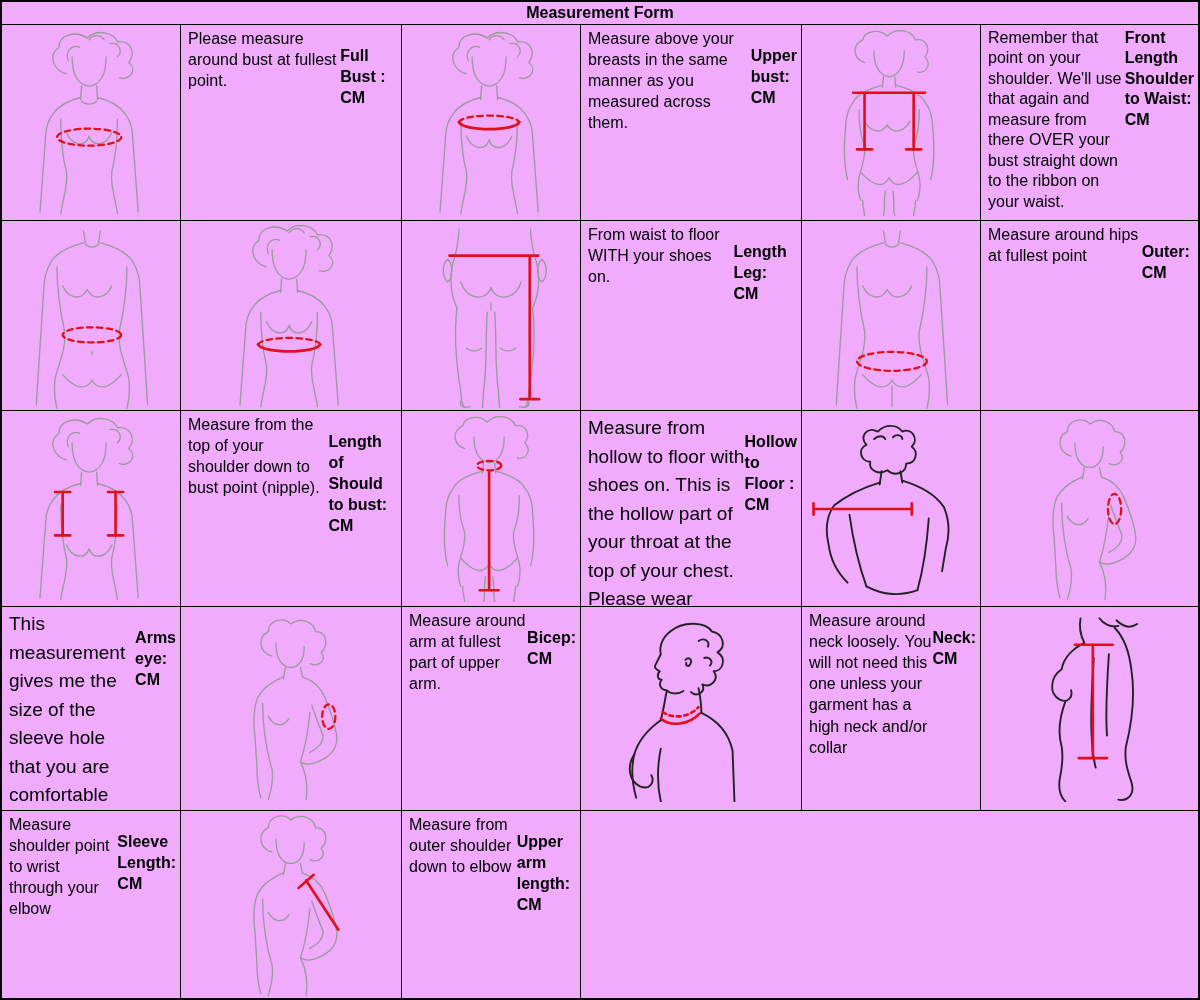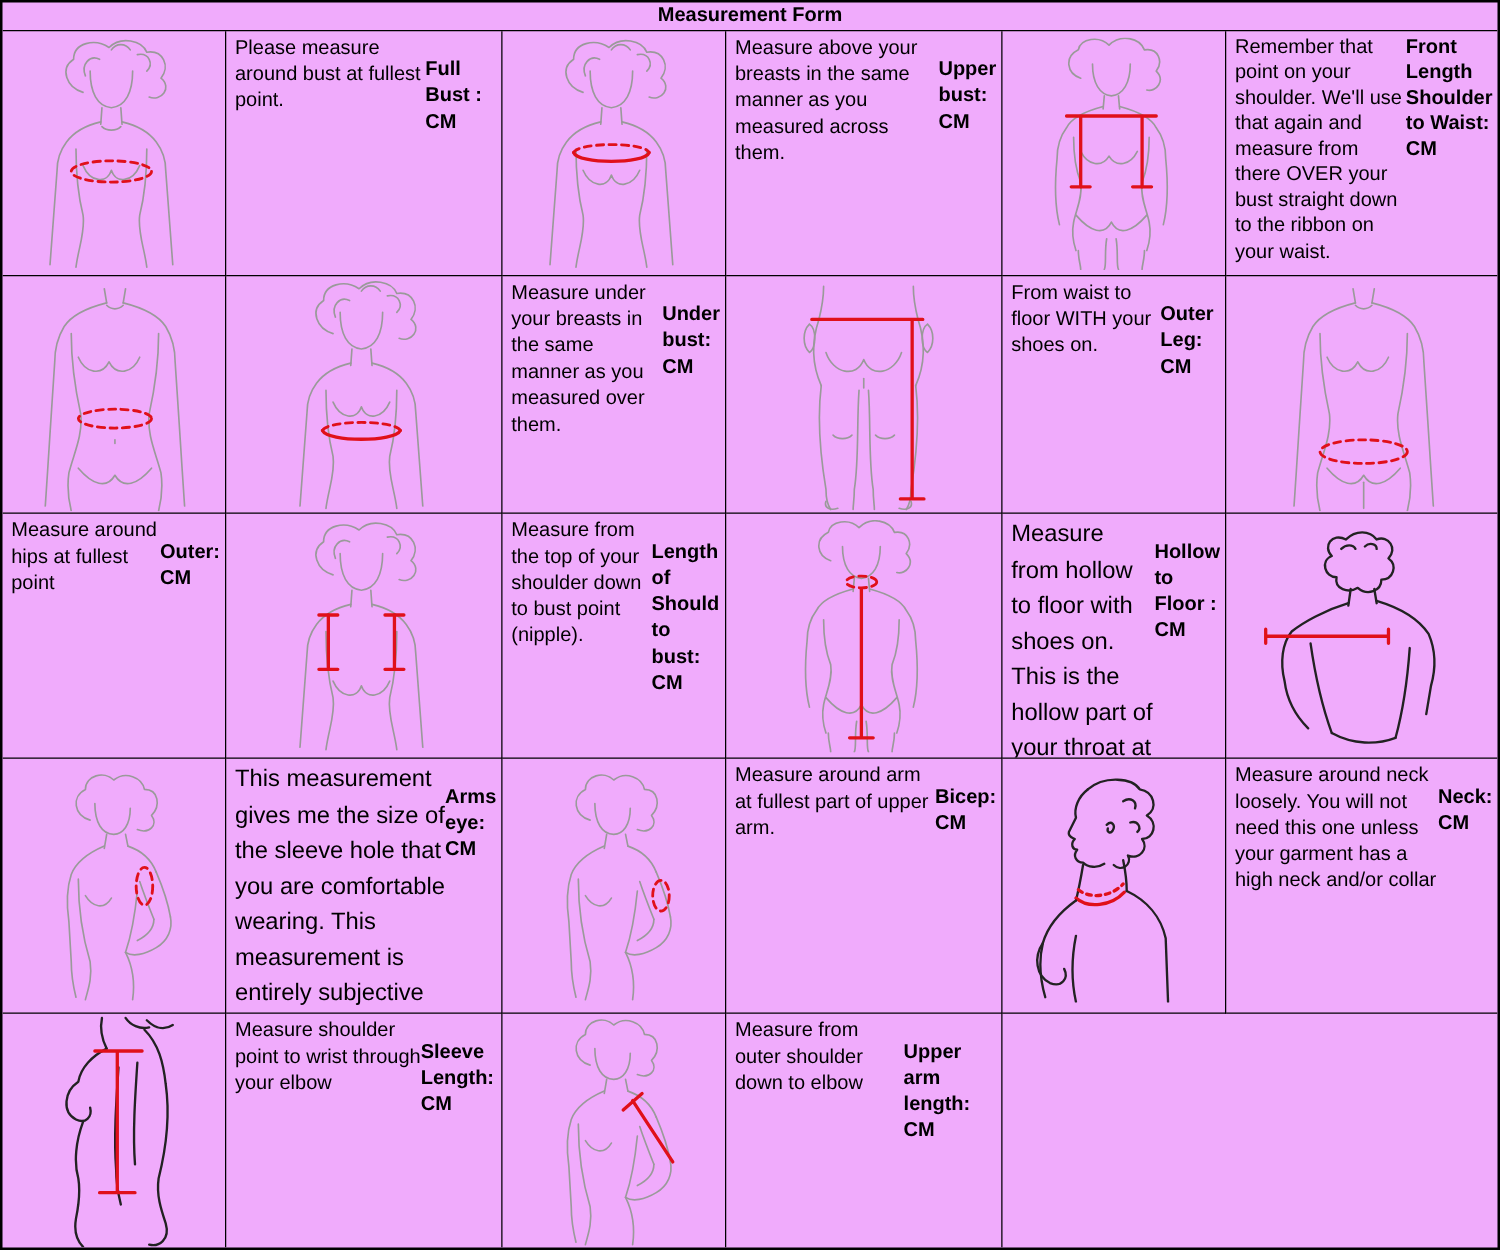--- a/index.html
+++ b/index.html
@@ -130,41 +130,37 @@
     <path class="fg" d="M80,59 L79,73 M96,59 L97,73"></path>
     <path class="fg" d="M79,71 C66,74 56,80 50,88 C44,96 42,104 42,112 C40,136 38,164 36,192"></path>
     <path class="fg" d="M97,71 C110,74 120,80 126,88 C132,96 134,104 134,112 C136,136 138,164 140,192"></path>
     <path class="fg" d="M58,94 C58,114 60,134 64,150 C66,164 60,178 58,194"></path>
     <path class="fg" d="M118,94 C118,114 116,134 112,150 C110,164 116,178 118,194"></path>
     <path class="fg" d="M64,104 C70,118 84,120 88,108 M88,108 C92,120 106,118 112,104"></path>
     <path class="fr" d="M55,128 C60,138 116,138 121,128"></path>
     <path class="frd" d="M55,128 C60,119 116,119 121,128"></path>
   </svg>
       </div>
-      <div class="cell text-cell">
-        <div class="desc">Measure under your breasts in the same manner as you measured over them.</div>
-        <div class="label">Under bust:  CM</div>
-      </div>
       <div class="cell img-cell">
         <svg width="170" height="186" viewBox="0 0 180 196">
     <path class="fg" d="M56,6 C56,16 54,26 52,34 M132,6 C132,16 134,26 136,34"></path>
     <path class="fg" d="M52,34 C46,52 46,72 54,90 M136,34 C142,52 142,72 134,90"></path>
     <path class="fg" d="M58,62 C64,80 84,84 90,68 M90,68 C96,84 116,80 122,62"></path>
     <path class="fg" d="M44,38 C38,44 38,56 44,62 C50,58 50,42 44,38 M144,38 C150,44 150,56 144,62 C138,58 138,42 144,38"></path>
     <path class="fg" d="M90,84 V92"></path>
     <path class="fg" d="M54,90 C50,122 54,154 58,178 C58,186 60,192 62,195 M86,94 C84,122 86,154 82,178 C82,186 81,191 81,195"></path>
     <path class="fg" d="M134,90 C138,122 134,154 130,178 C130,186 128,192 126,195 M94,94 C96,122 94,154 98,178 C98,186 99,191 99,195"></path>
     <path class="fg" d="M64,132 C68,136 76,136 80,132 M100,132 C104,136 112,136 116,132"></path>
     <path class="fg" d="M58,188 C56,194 62,196 68,194 M130,188 C132,194 126,196 120,194"></path>
     <path class="fr" stroke-width="3" d="M46,34 H140 M131,34 V186 M121,186 H141"></path>
   </svg>
       </div>
       <div class="cell text-cell">
         <div class="desc">From waist to floor WITH your shoes on.</div>
-        <div class="label">Outer Leg:  CM</div>
+        <div class="label">Length Leg:  CM</div>
       </div>
       <div class="cell img-cell">
         <svg width="170" height="186" viewBox="0 0 180 196">
     <path class="fg" d="M82,8 L84,20 M100,8 L98,20"></path>
     <path class="fg" d="M84,22 C88,26 94,26 98,22"></path>
     <path class="fg" d="M84,20 C68,24 54,31 48,40 C42,50 40,60 40,70 C38,98 36,132 34,162 L32,192"></path>
     <path class="fg" d="M98,20 C114,24 128,31 134,40 C140,50 142,60 142,70 C144,98 146,132 148,162 L150,192"></path>
     <path class="fg" d="M54,46 C54,72 58,96 62,114 C64,132 56,148 52,164 C50,178 52,188 54,196"></path>
     <path class="fg" d="M128,46 C128,72 124,96 120,114 C118,132 126,148 130,164 C132,178 130,188 128,196"></path>
     <path class="fg" d="M60,66 C66,80 80,82 86,70 M86,70 C92,82 106,80 112,66"></path>

